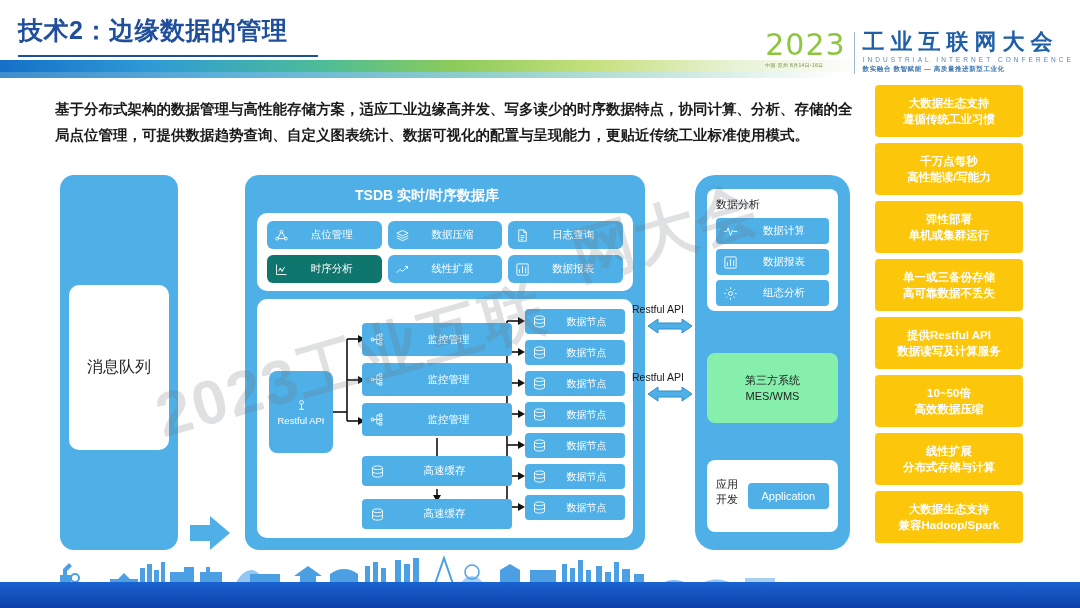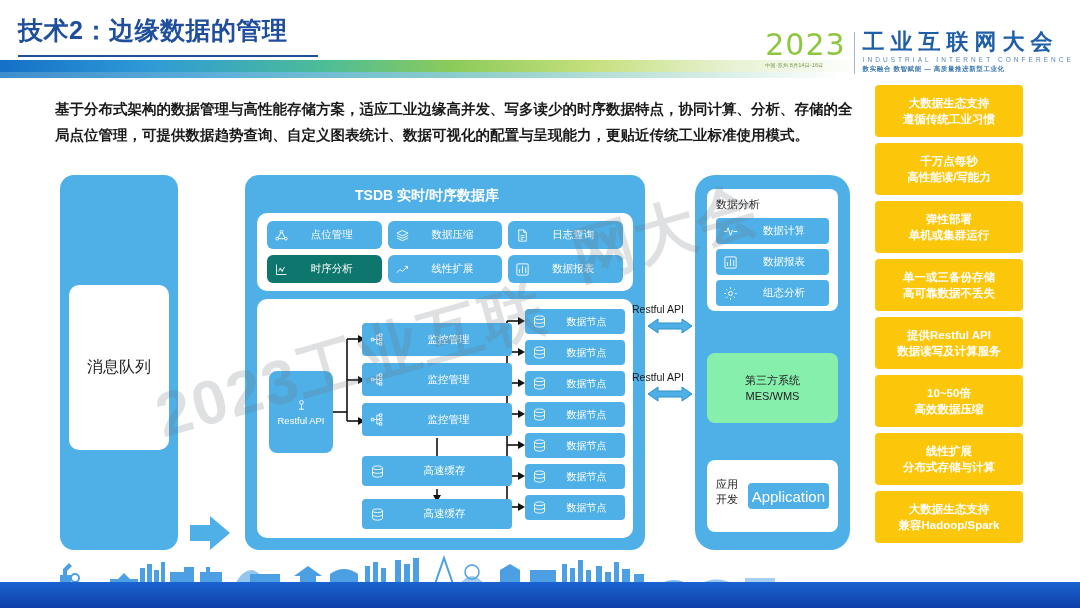--- a/index.html
+++ b/index.html
@@ -183,21 +183,21 @@
   }
   .app-card {
     position: absolute; left: 12px; top: 285px; width: 131px; height: 72px;
     background: #fff; border-radius: 8px; padding: 8px 9px;
     display: flex; flex-direction: row; align-items: center;
   }
   .app-title { font-size: 11px; color: #222; margin-bottom: 8px; }
   .app-btn {
     width: 113px; height: 26px; background: #4FB0E8; border-radius: 4px;
     display: flex; align-items: center; justify-content: center;
-    color: #fff; font-size: 15px;
+    color: #fff; font-size: 11px;
   }
 
   
   .features { position: absolute; left: 875px; top: 85px; width: 148px; }
   .feat {
     width: 148px; height: 52px; background: #FCC60A; border-radius: 4px;
     margin-bottom: 6px; display: flex; flex-direction: column;
     align-items: center; justify-content: center;
     color: #fff; font-size: 11.5px; font-weight: 700; line-height: 16px;
     text-align: center;

